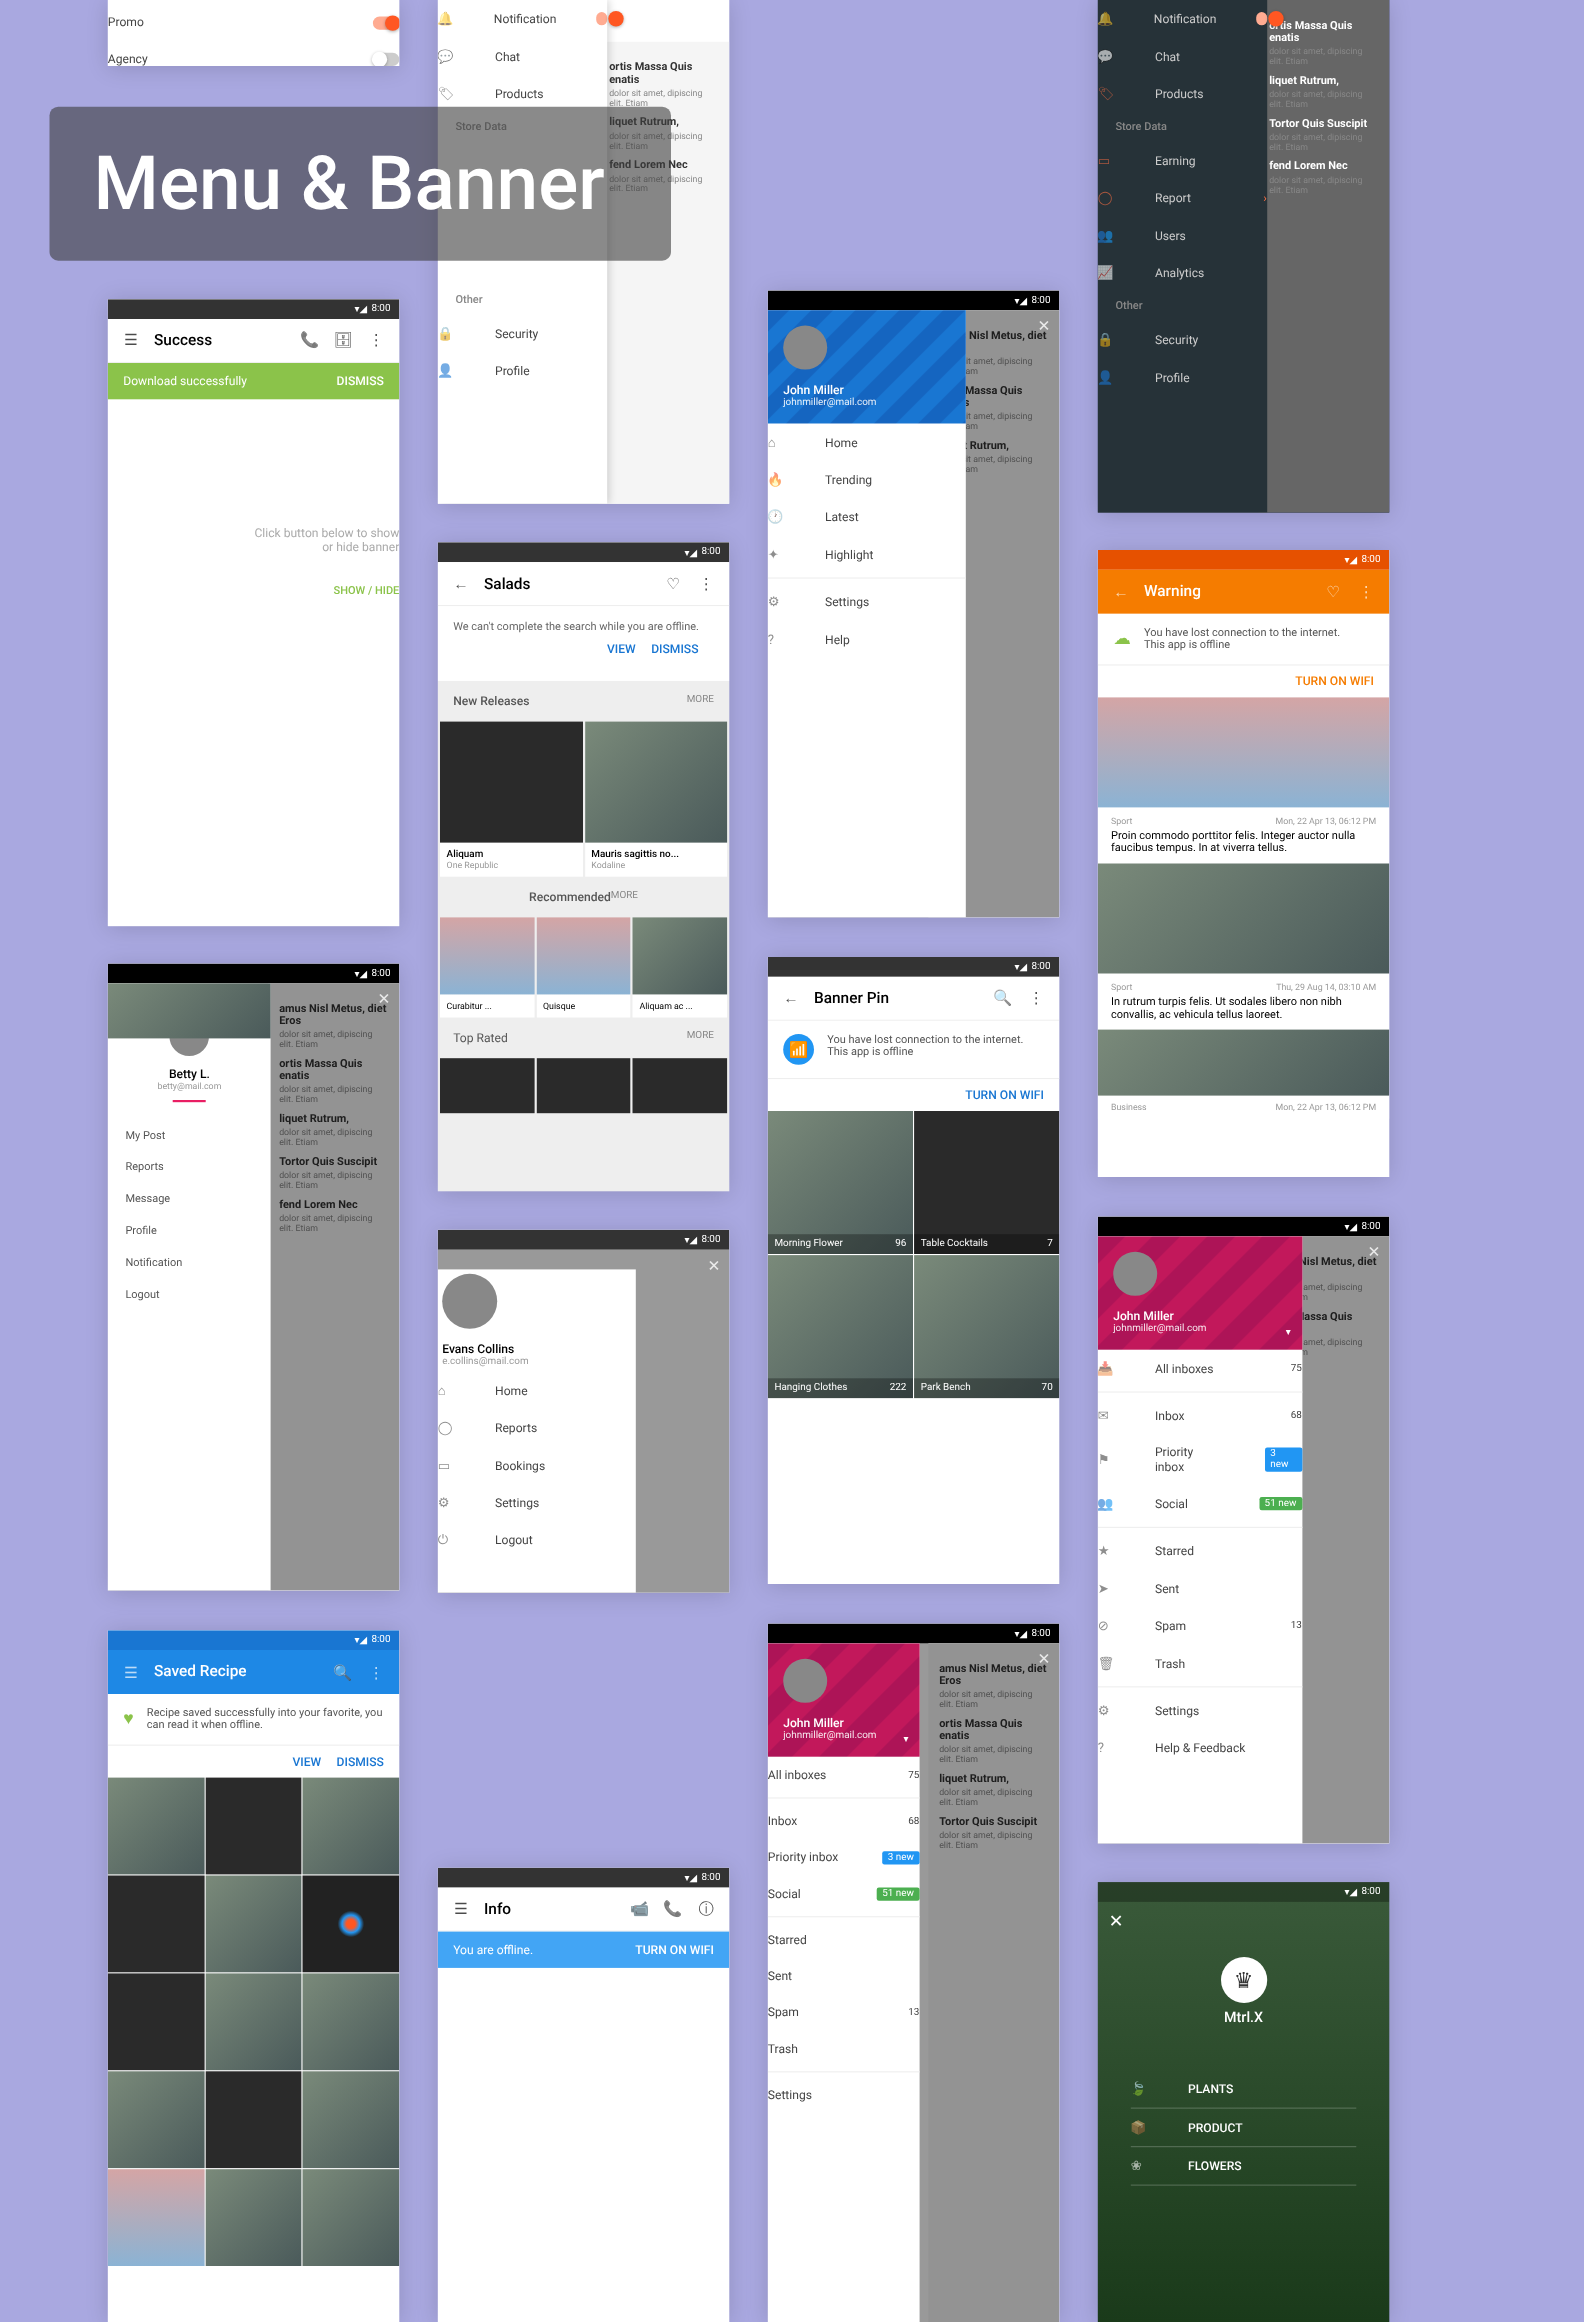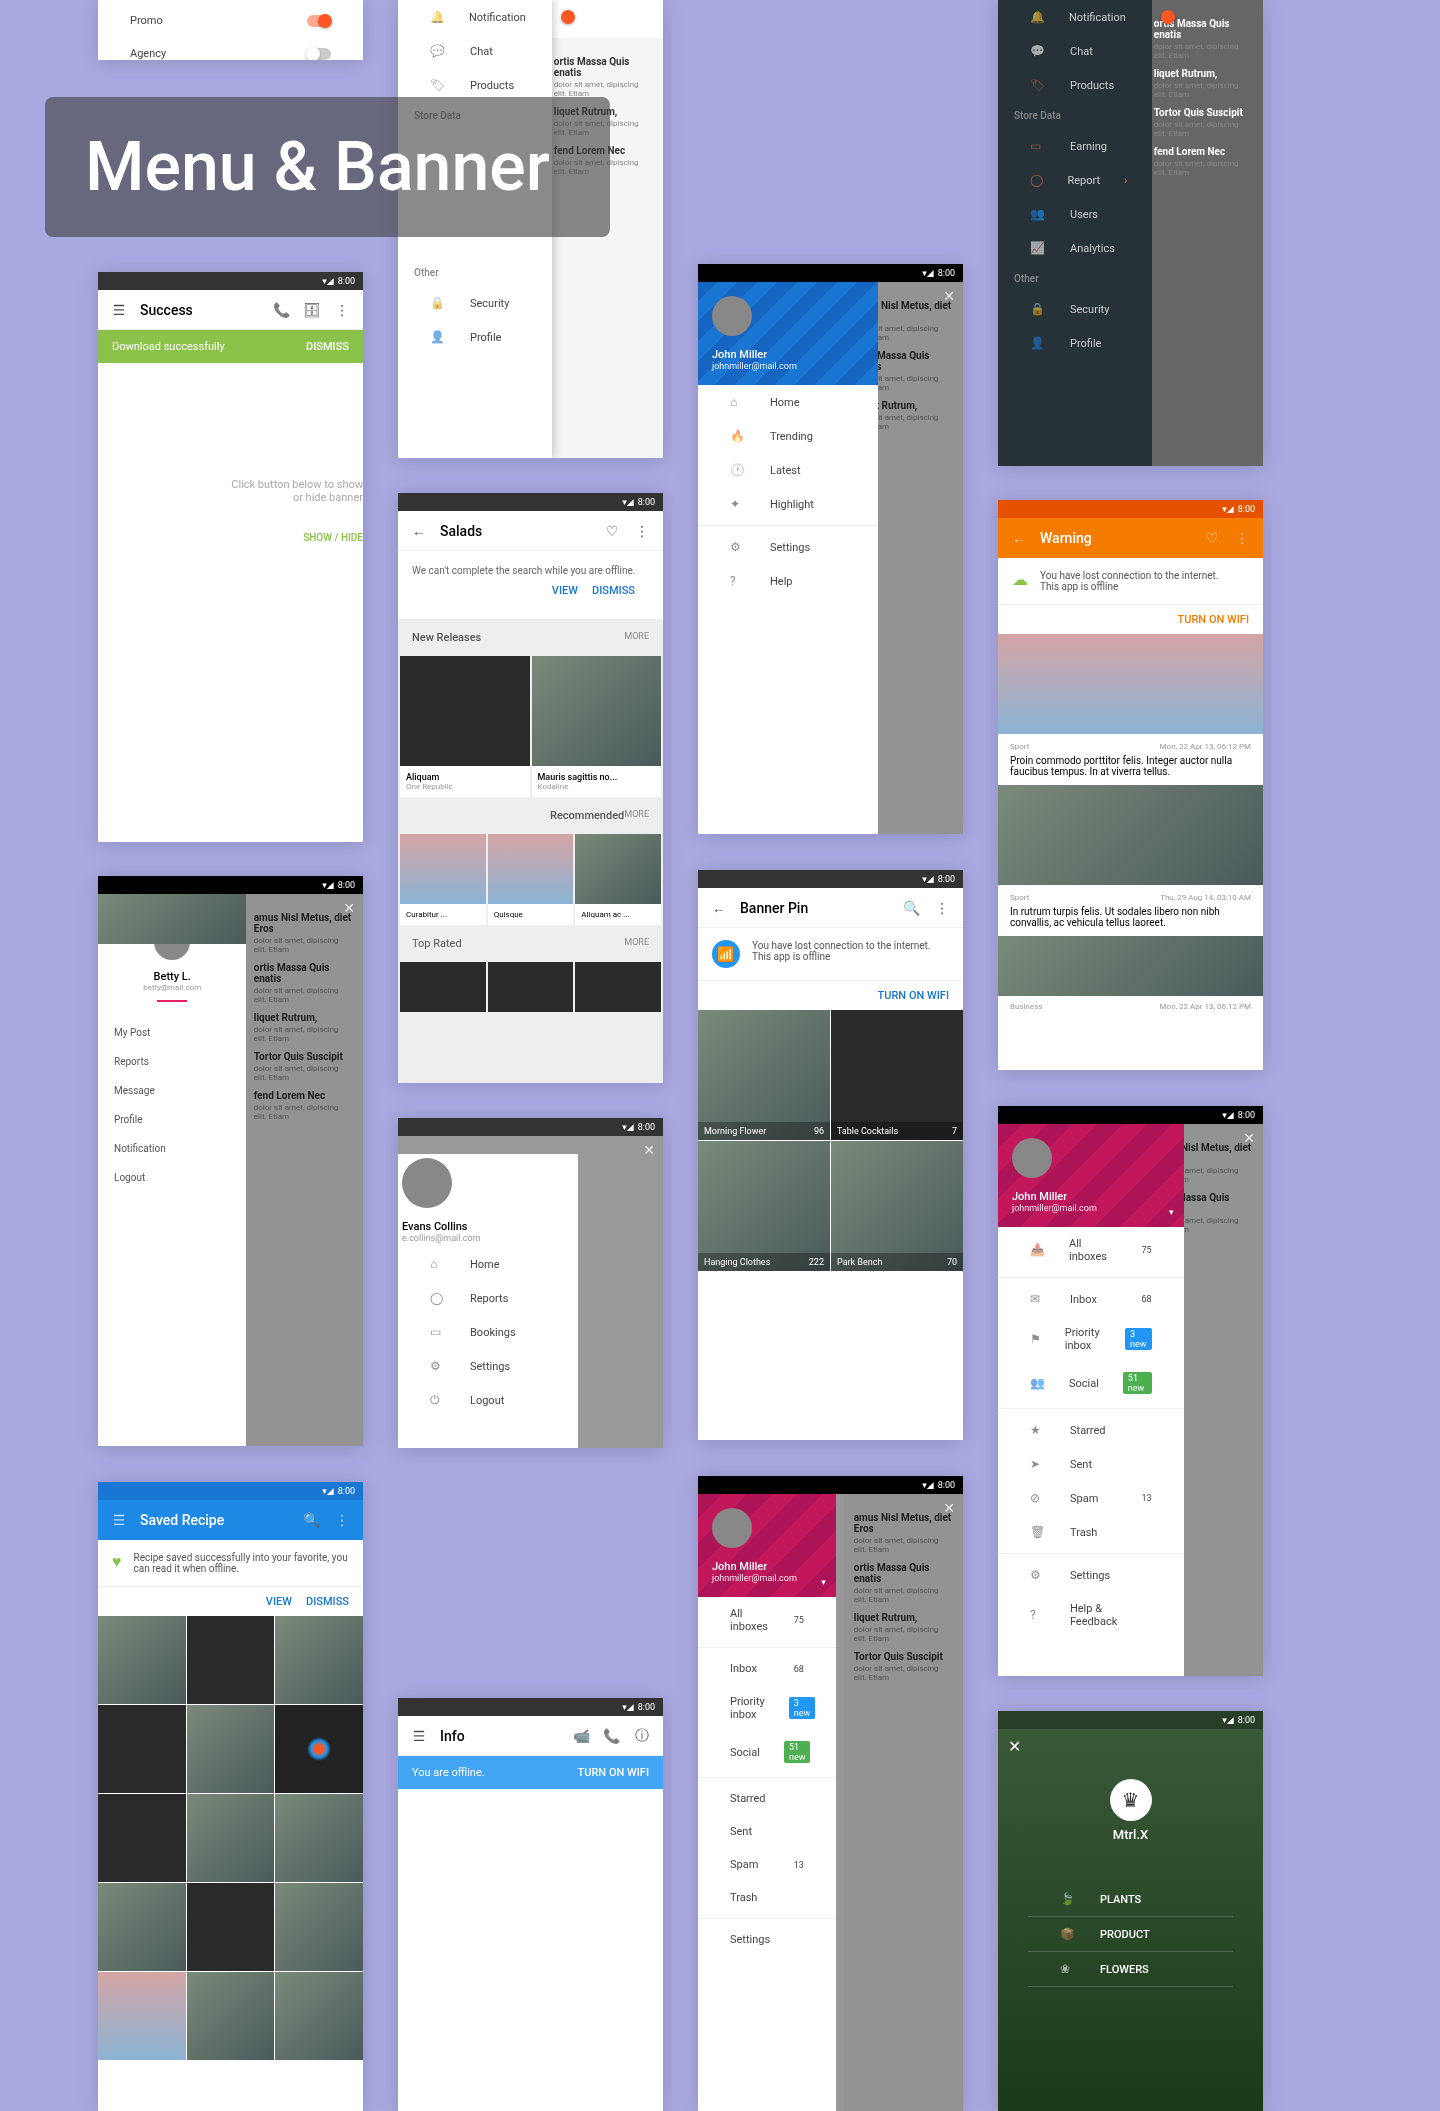--- a/index.html
+++ b/index.html
@@ -23,21 +23,21 @@
 .banner-actions span{margin-left:14px;cursor:pointer}
 .banner-white{background:#fff;padding:12px 14px;display:flex;gap:12px;align-items:flex-start;border-bottom:1px solid #eee}
 .banner-white .icon-circle{width:28px;height:28px;border-radius:50%;background:#2196F3;flex-shrink:0;display:flex;align-items:center;justify-content:center;color:#fff;font-size:14px}
 .banner-white .msg{font-size:10px;color:#555;flex:1}
 .drawer-header{padding:14px;color:#fff;position:relative}
 .drawer-header.blue{background:linear-gradient(135deg,#1565C0 25%,#1976D2 25%,#1976D2 50%,#1565C0 50%,#1565C0 75%,#1976D2 75%);background-size:40px 40px}
 .drawer-header.pink{background:linear-gradient(135deg,#AD1457 25%,#C2185B 25%,#C2185B 50%,#AD1457 50%,#AD1457 75%,#C2185B 75%);background-size:50px 50px}
 .avatar{width:40px;height:40px;border-radius:50%;background:#888;display:inline-block}
 .drawer-header .name{font-size:11px;font-weight:500;margin-top:8px}
 .drawer-header .email{font-size:9px;opacity:.9}
-.menu-item{display:flex;align-items:center;padding:10px 32px;gap:24px;font-size:11px;color:#444}
+.menu-item{display:flex;align-items:center;padding:10px 0;gap:36px;font-size:11px;color:#444}
 .menu-item .icn{width:16px;opacity:.6;font-size:12px}
 .menu-item .badge{margin-left:auto;font-size:9px}
 .badge.blue{background:#2196F3;color:#fff;padding:1px 5px;border-radius:2px}
 .badge.green{background:#4CAF50;color:#fff;padding:1px 5px;border-radius:2px}
 .section-label{font-size:10px;color:#888;padding:8px 16px;font-weight:500}
 .divider{height:1px;background:#eee;margin:4px 0}
 .overlay-bg{position:absolute;inset:0;background:rgba(0,0,0,.4)}
 .img-ph{background:linear-gradient(135deg,#7a8a7a,#4a5a5a);position:relative}
 .img-ph.sky{background:linear-gradient(#d4a5a5,#8bb3d4)}
 .img-ph.dark{background:#2a2a2a}
@@ -162,21 +162,21 @@
         </div>
       </div>
     <div style="flex:1">
         <div class="img-ph" style="height:110px"></div>
         <div style="background:#fff;padding:6px;font-size:9px">
           <div style="font-weight:500">Mauris sagittis no...</div>
           <div style="color:#999;font-size:8px">Kodaline</div>
         </div>
       </div>
   </div>
-  <div style="padding:12px 14px;display:flex;justify-content:flex-end;font-size:11px">
+  <div style="padding:12px 14px;display:flex;justify-content:center;font-size:11px">
       <span style="font-weight:500;color:#555">Recommended</span>
       <span style="color:#888;font-size:9px">MORE</span>
     </div>
   <div style="display:flex;gap:2px;padding:0 2px">
     <div style="flex:1">
         <div class="img-ph sky" style="height:70px"></div>
         <div style="background:#fff;padding:6px;font-size:8px">Curabitur ...</div>
       </div>
     <div style="flex:1">
         <div class="img-ph sky" style="height:70px"></div>

